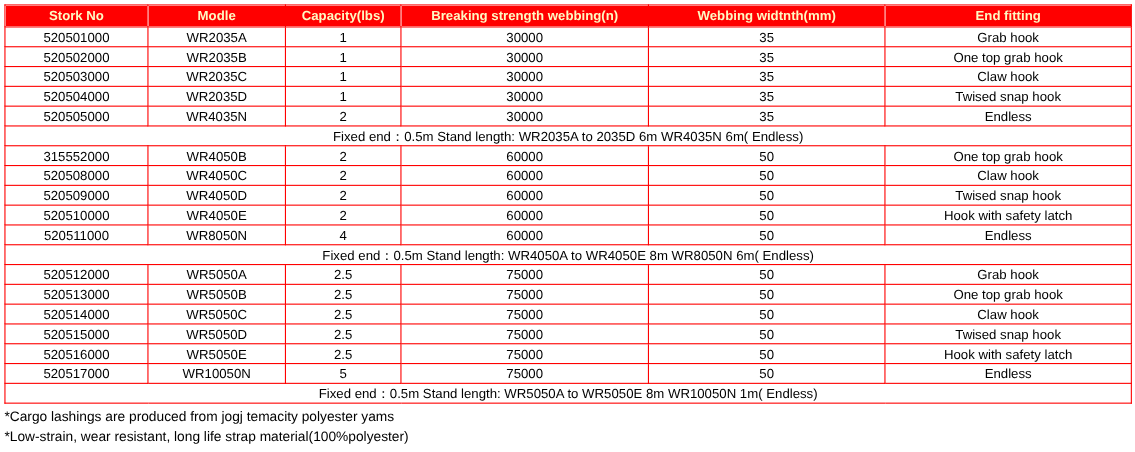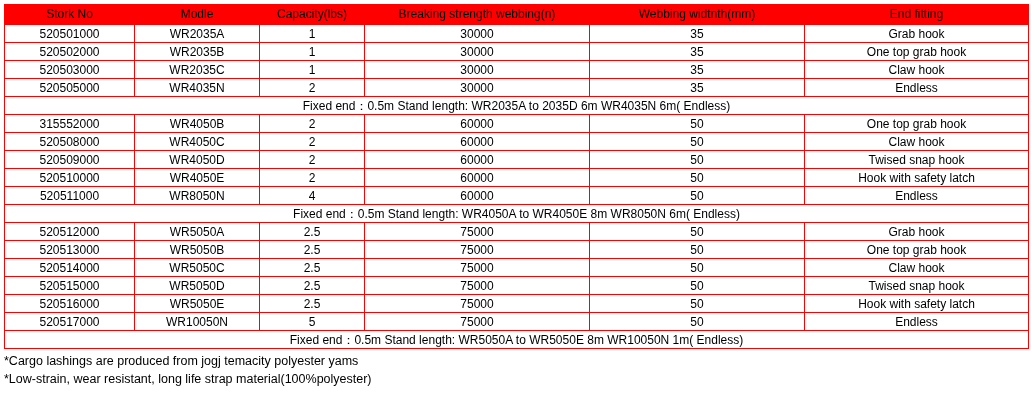--- a/index.html
+++ b/index.html
@@ -32,22 +32,22 @@
     font-size: 12px;
     line-height: 14px;
     text-align: center;
     vertical-align: middle;
     height: 15px;
     overflow: hidden;
     white-space: nowrap;
   }
   table.spec thead th {
     background: #ff0000;
-    color: #000000;
-    font-weight: normal;
+    color: #fef9c3;
+    font-weight: bold;
     height: 17px;
     line-height: 15px;
   }
   .col-stork  { width: 130px; }
   .col-modle  { width: 125px; }
   .col-cap    { width: 105px; }
   .col-break  { width: 225px; }
   .col-width  { width: 215px; }
   .col-end    { width: 224px; }
   td.groupnote {
@@ -106,20 +106,28 @@
         </tr>
         <tr>
           <td>520503000</td>
           <td>WR2035C</td>
           <td>1</td>
           <td>30000</td>
           <td>35</td>
           <td>Claw hook</td>
         </tr>
         <tr>
+          <td>520504000</td>
+          <td>WR2035D</td>
+          <td>1</td>
+          <td>30000</td>
+          <td>35</td>
+          <td>Twised snap hook</td>
+        </tr>
+        <tr>
           <td>520505000</td>
           <td>WR4035N</td>
           <td>2</td>
           <td>30000</td>
           <td>35</td>
           <td>Endless</td>
         </tr>
         <tr>
           <td class="groupnote" colspan="6">Fixed end：0.5m Stand length: WR2035A to 2035D 6m WR4035N 6m( Endless)</td>
         </tr>

